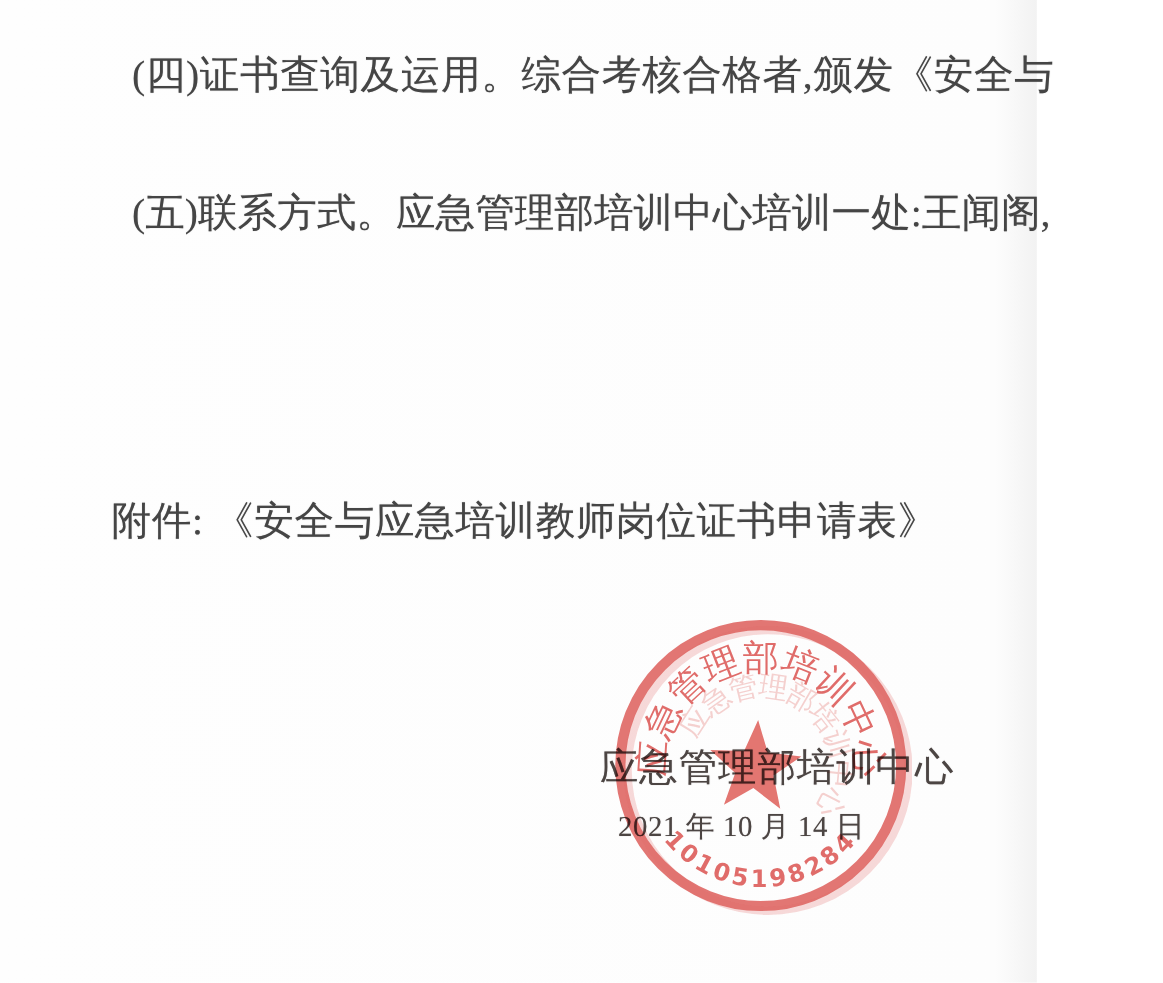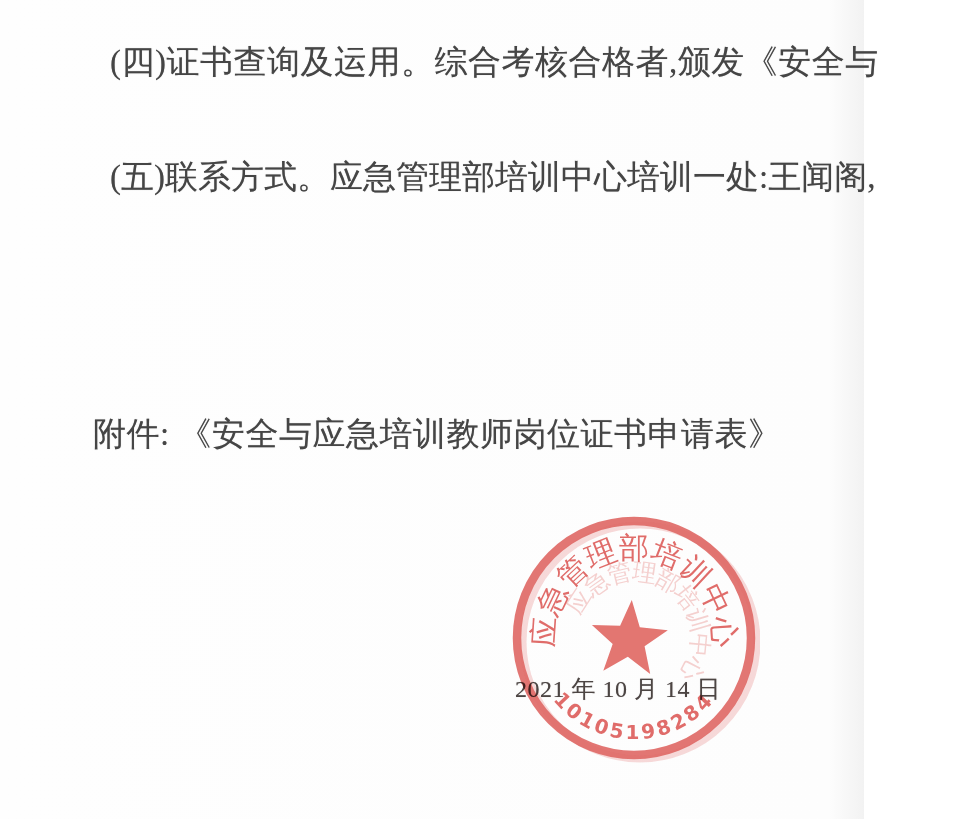--- a/index.html
+++ b/index.html
@@ -86,16 +86,17 @@
           <textPath href="#sealTopArc" startOffset="50%" text-anchor="middle">应急管理部培训中心</textPath>
         </text>
 
         <text font-size="20" font-weight="bold" fill="#dc5a57" opacity="0.95" letter-spacing="3" font-family="DejaVu Sans, Liberation Sans, sans-serif">
           <textPath href="#sealBottomArc" startOffset="50%" text-anchor="middle">1101051982841</textPath>
         </text>
       </g>
     </svg>
   </div>
 
+  <div class="sig-line" style="left:500px;top:618px;">应急管理部培训中心</div>
 
   <div class="sig-line" style="left:515px;top:673px;letter-spacing:0.5px;font-size:24px;">2021 年 10 月 14 日</div>
 
 </div>
 
 </body></html>

